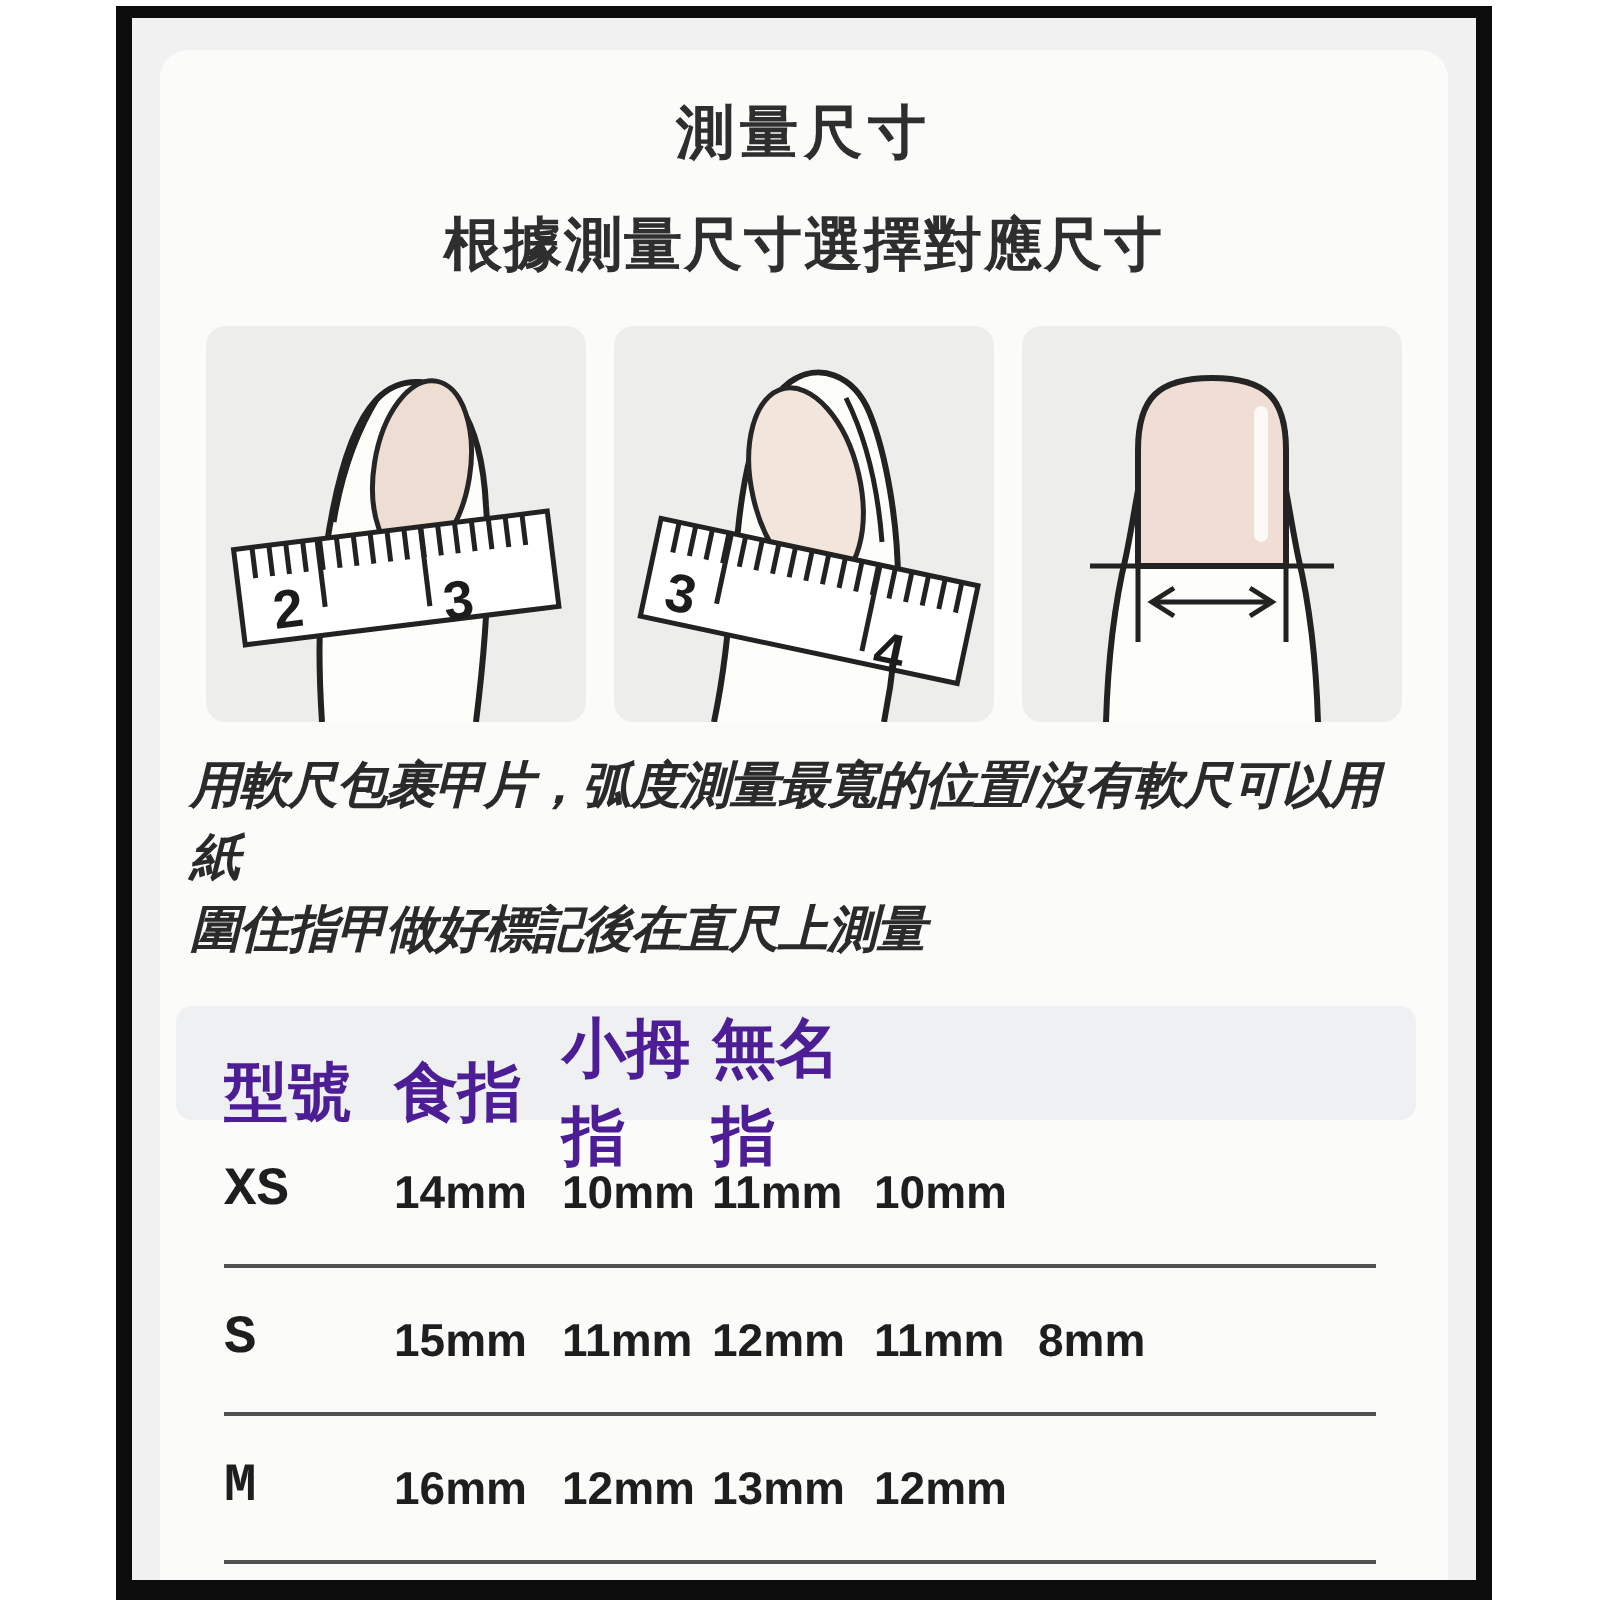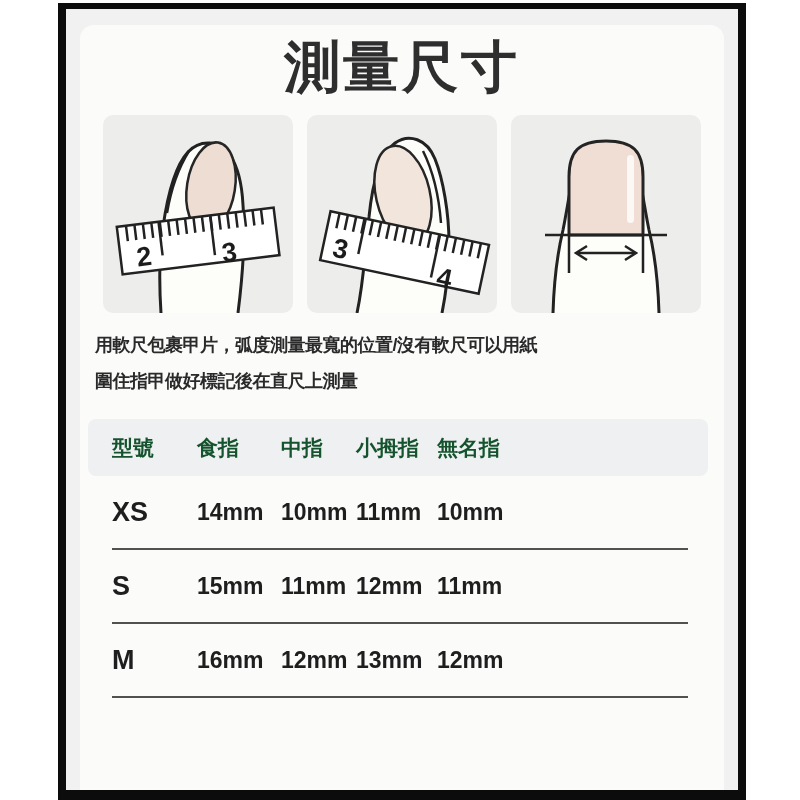--- a/index.html
+++ b/index.html
@@ -21,21 +21,21 @@
   }
   .card{
     position:absolute;left:14px;right:14px;top:16px;bottom:0;
     background:#fbfbfa;
     border-radius:14px 14px 0 0;
     overflow:hidden;
   }
   .title{
     margin-top:18px;
     text-align:center;
-    font-size:56px;font-weight:bold;
+    font-size:29px;font-weight:bold;
     letter-spacing:3px;color:#2e2e2e;
     line-height:48px;
   }
   .subtitle{
     margin-top:16px;
     text-align:center;
     font-size:29px;font-weight:bold;
     letter-spacing:1px;color:#2e2e2e;
     line-height:32px;
   }
@@ -44,62 +44,64 @@
     display:flex;justify-content:center;gap:14px;
   }
   .tile{
     width:190px;height:198px;
     background:#ededeb;border-radius:10px;
     overflow:hidden;flex:0 0 auto;
   }
   .tile svg{display:block;width:100%;height:100%;}
   .instructions{
     margin:14px 14px 0 15px;
-    font-size:18px;font-weight:bold;
+    font-size:25px;font-weight:bold;
     line-height:36px;letter-spacing:-0.5px;
     color:#2a2a2a;
     white-space:pre-line;
+    font-style:italic;
   }
   .size-table{
     margin:20px 0 0 8px;
     width:620px;
   }
   .thead{
     height:57px;
     background:#eef0f1;
     border-radius:8px;
     display:grid;
     grid-template-columns:85px 84px 75px 81px 82px auto;
     align-items:center;
     padding-left:24px;box-sizing:border-box;
-    font-size:21px;font-weight:bold;color:#14532d;
+    font-size:32px;font-weight:bold;color:#4c1d95;
   }
   .trow{
     height:72px;
     display:grid;
     grid-template-columns:85px 84px 75px 81px 82px auto;
     align-items:center;
     padding-left:24px;box-sizing:border-box;
     font-size:23px;font-weight:bold;color:#1e1e1e;
   }
-  .trow .size-label{font-size:27px;}
+  .trow .size-label{font-size:27px;font-family:Liberation Mono, monospace;}
   .sep{
     height:2px;background:#515151;
     margin-left:24px;width:576px;
   }
   .outline{stroke:#222222;fill:none;}
   svg text{font-family:"Liberation Sans","DejaVu Sans",sans-serif;font-weight:bold;fill:#1c1c1c;}
 </style>
 </head>
 <body>
 
 <div class="frame">
   <div class="card">
 
     <div class="title">測量尺寸</div>
+    <div class="subtitle">根據測量尺寸選擇對應尺寸</div>
 
     <div class="tiles">
 
       <div class="tile">
         <svg viewBox="0 0 190 198">
           <path d="M58 198 C56 168 56 140 60 112 C64 84 71 52 85 37 C97 24 117 25 127 40 C135 52 139 70 140 90 C142 115 141 150 135 198" fill="#fdfdfa" stroke="#222" stroke-width="3" stroke-linejoin="round"></path>
           <ellipse cx="108" cy="72" rx="24" ry="45" transform="rotate(9 108 72)" fill="#eeddd3" stroke="#262626" stroke-width="2.5"></ellipse>
           <path class="outline" d="M86 36 C76 52 68 74 64 98" stroke-width="2.5"></path>
           <g transform="rotate(-7 95 125)">
             <rect x="16" y="102" width="158" height="48" fill="#ffffff" stroke="#222" stroke-width="2.5"></rect>
@@ -148,40 +150,40 @@
 
     </div>
 
     <div class="instructions">用軟尺包裹甲片，弧度測量最寬的位置/沒有軟尺可以用紙
 圍住指甲做好標記後在直尺上測量</div>
 
     <div class="size-table">
       <div class="thead">
         <div>型號</div>
         <div>食指</div>
-        <div>中指</div>
         <div>小拇指</div>
         <div>無名指</div>
       </div>
 
       <div class="trow">
         <div class="size-label">XS</div>
         <div>14mm</div>
         <div>10mm</div>
         <div>11mm</div>
         <div>10mm</div>
       </div>
       <div class="sep"></div>
 
       <div class="trow">
         <div class="size-label">S</div>
         <div>15mm</div>
         <div>11mm</div>
         <div>12mm</div>
         <div>11mm</div>
+        <div>8mm</div>
       </div>
       <div class="sep"></div>
 
       <div class="trow">
         <div class="size-label">M</div>
         <div>16mm</div>
         <div>12mm</div>
         <div>13mm</div>
         <div>12mm</div>
       </div>

